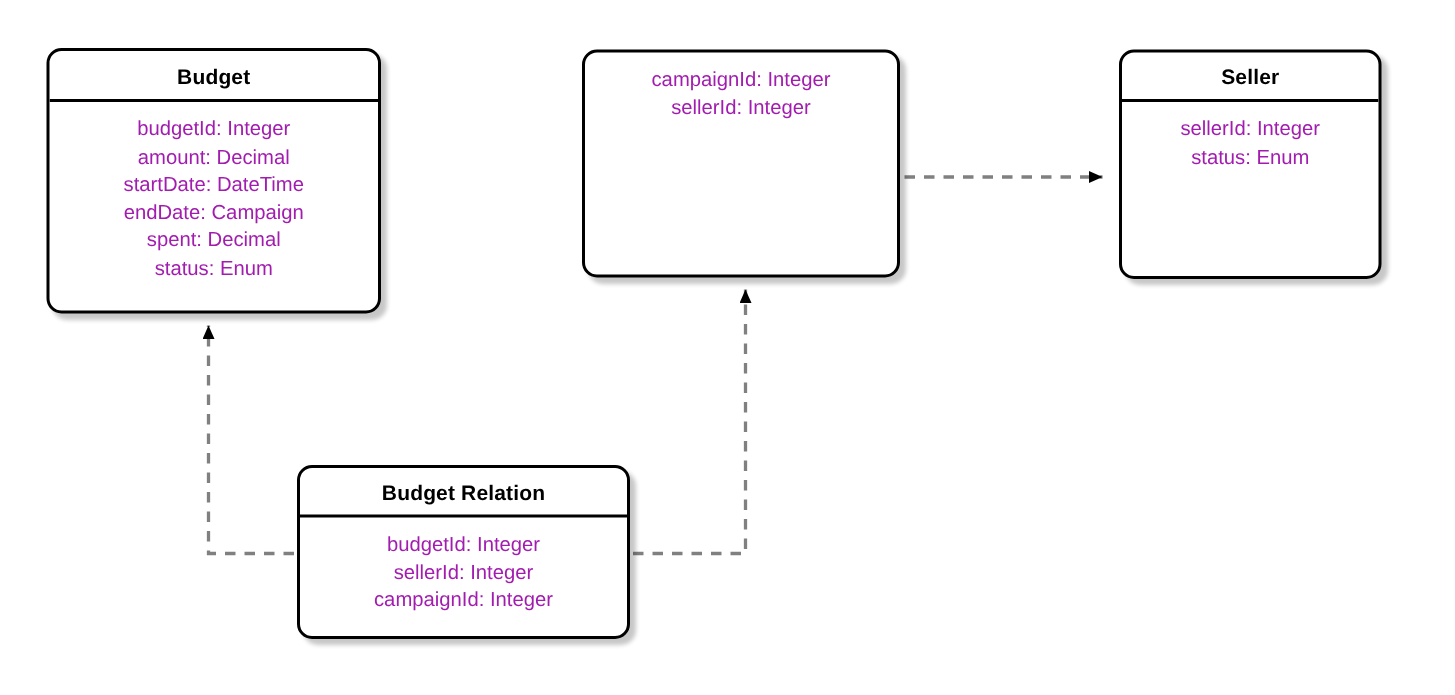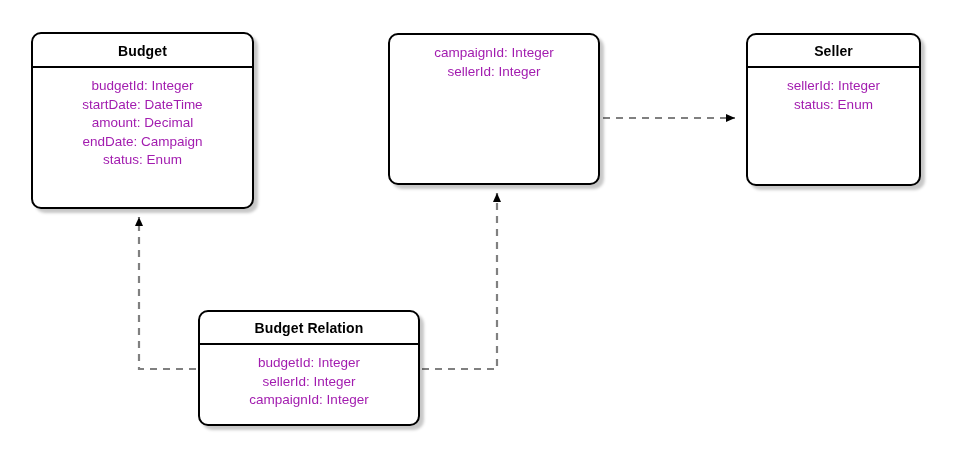--- a/index.html
+++ b/index.html
@@ -75,23 +75,24 @@
 
     <path d="M 196 369 L 139 369 L 139 217" fill="none" stroke="#808080" stroke-width="2.2" stroke-dasharray="7,6" marker-end="url(#arrowhead)"></path>
 
     <path d="M 422 369 L 497 369 L 497 193" fill="none" stroke="#808080" stroke-width="2.2" stroke-dasharray="7,6" marker-end="url(#arrowhead)"></path>
   </svg>
 
   <div class="entity" style="left:31px; top:32px; width:223px; height:177px;">
     <div class="entity-title" style="height:34px; line-height:34px;">Budget</div>
     <div class="entity-attrs">
       <div class="attr-row">budgetId: Integer</div>
+      <div class="attr-row">amount: Decimal</div>
       <div class="attr-row">startDate: DateTime</div>
-      <div class="attr-row">amount: Decimal</div>
       <div class="attr-row">endDate: Campaign</div>
+      <div class="attr-row">spent: Decimal</div>
       <div class="attr-row">status: Enum</div>
     </div>
   </div>
 
   <div class="entity" style="left:388px; top:33px; width:212px; height:152px;">
     <div class="entity-attrs">
       <div class="attr-row">campaignId: Integer</div>
       <div class="attr-row">sellerId: Integer</div>
     </div>
   </div>

